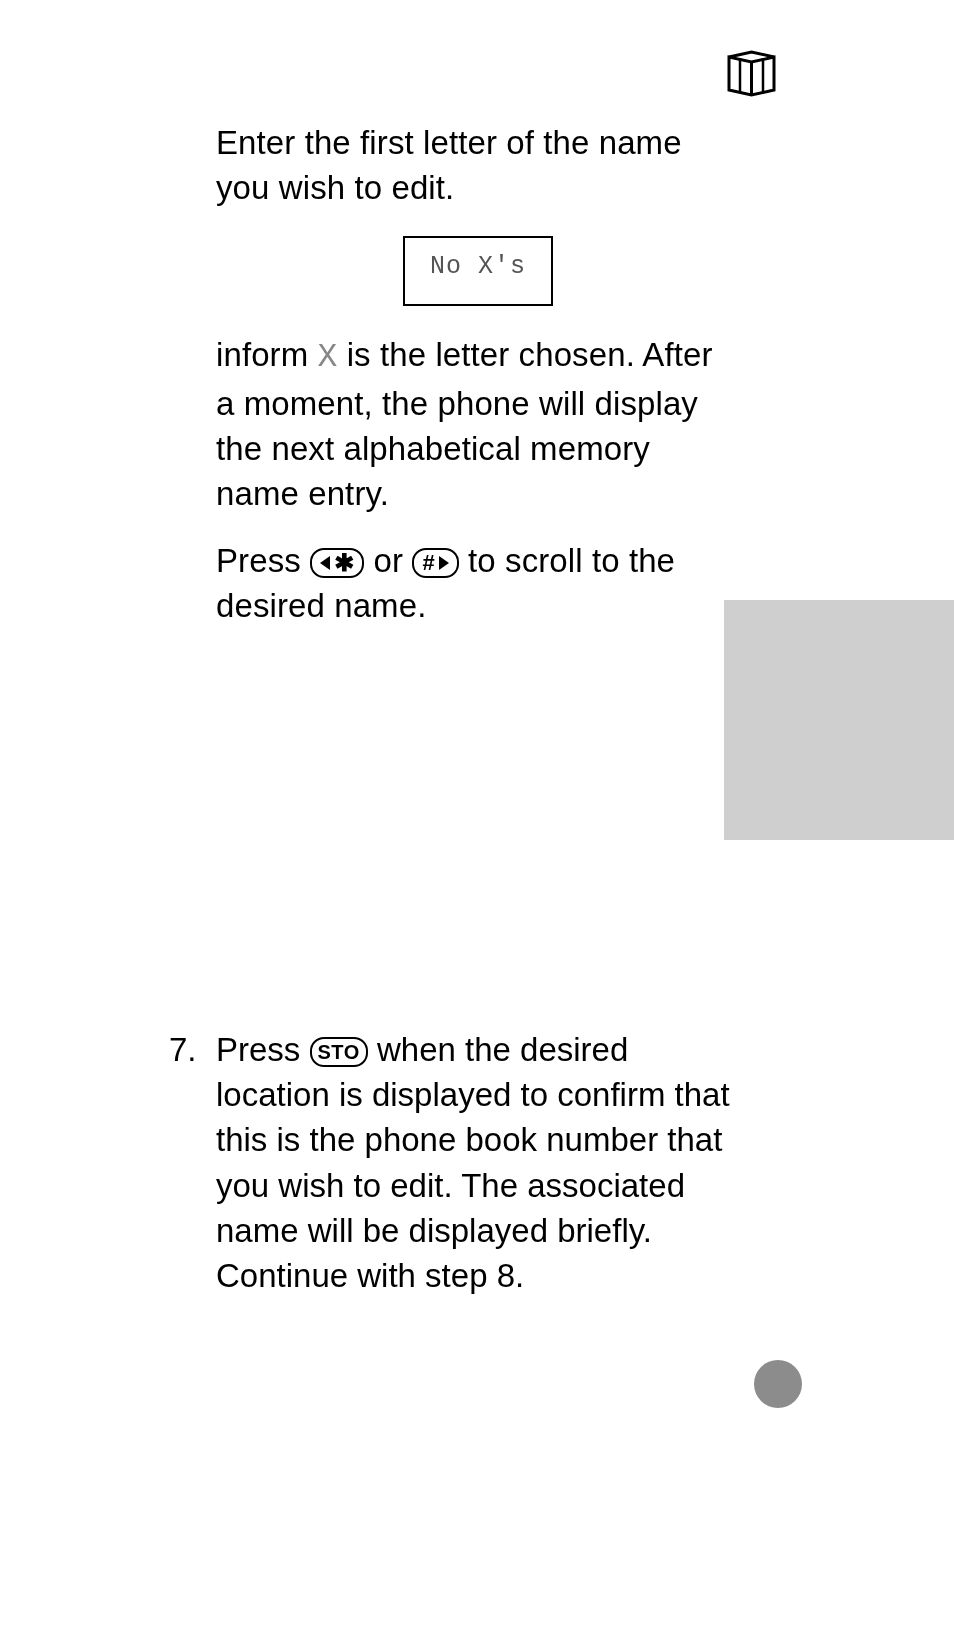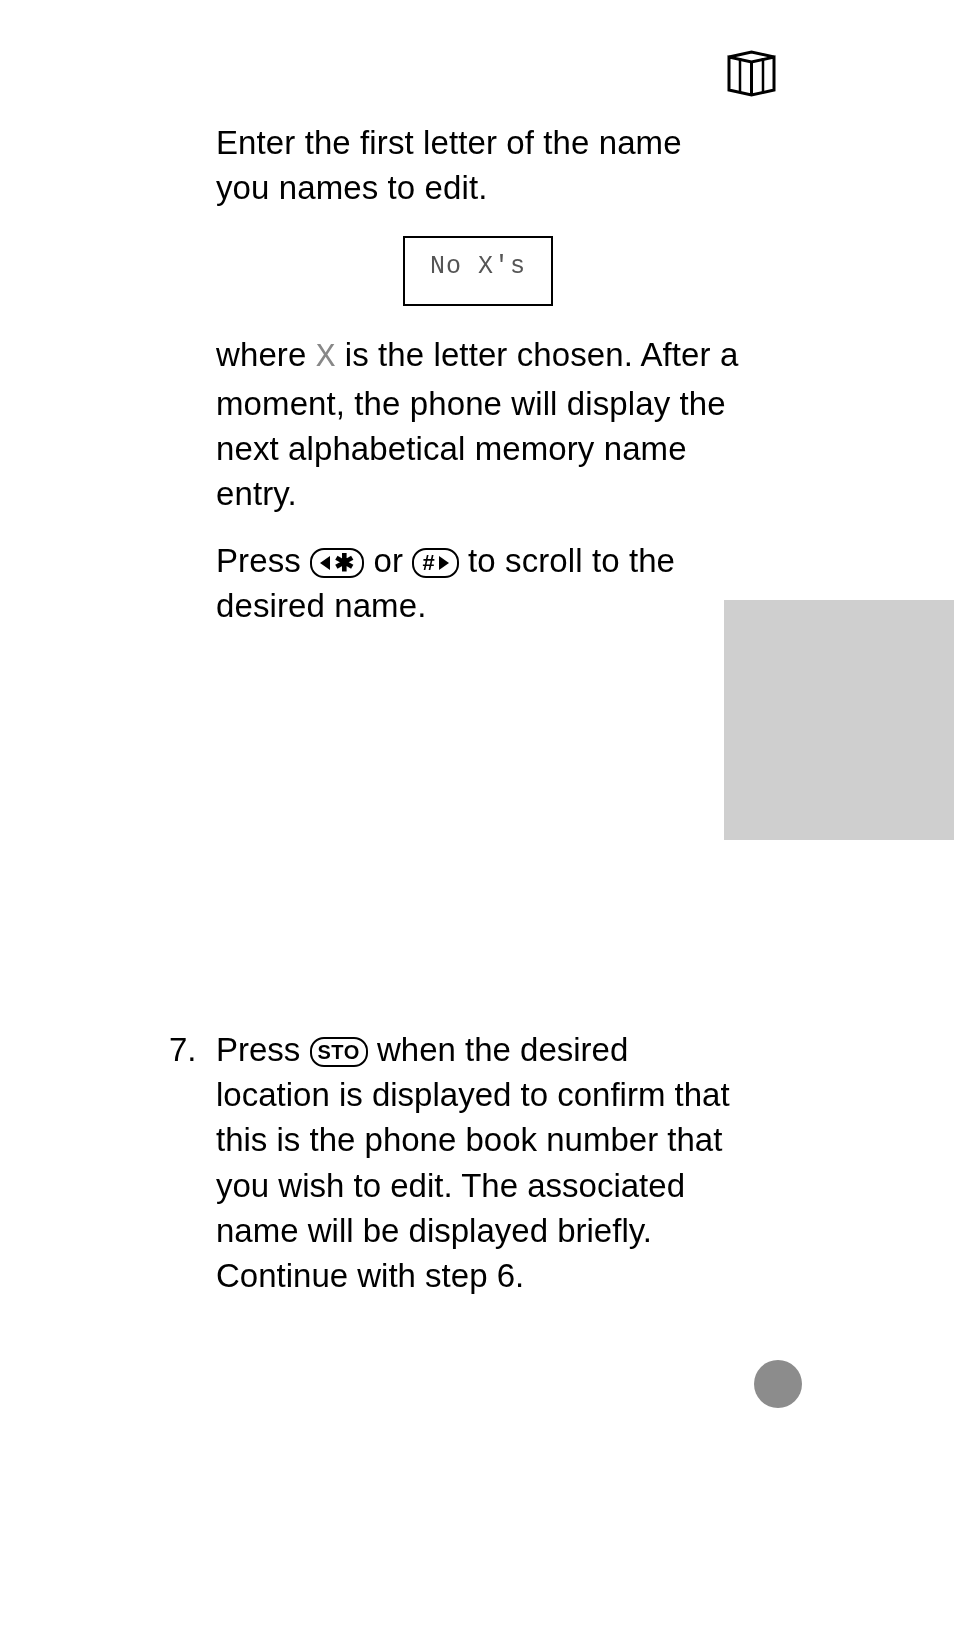--- a/index.html
+++ b/index.html
@@ -153,44 +153,44 @@
       <path d="M 5 12 L 27.5 7 L 50 12" fill="none" stroke="#000" stroke-width="3"></path>
       <path d="M 16 13 L 16 47" fill="none" stroke="#000" stroke-width="2.5"></path>
       <path d="M 39 13 L 39 47" fill="none" stroke="#000" stroke-width="2.5"></path>
     </svg>
   </div>
 
   <div class="tab-marker"></div>
 
   <div class="body-col">
 
-    <p>Enter the first letter of the name you names to edit.</p>
+    <p>Enter the first letter of the name you wish to edit.</p>
 
 
     <div class="display-box">No X's</div>
 
     <p>
-      <span>where </span><span class="mono">X</span><span> is the letter chosen. After a moment, the phone will display the next alphabetical memory name entry.</span>
+      <span>inform </span><span class="mono">X</span><span> is the letter chosen. After a moment, the phone will display the next alphabetical memory name entry.</span>
     </p>
 
     <p>
       <span>Press </span><span class="key">
           <span class="tri tri-left"></span>
           <span class="star">✱</span>
         </span><span> or </span><span class="key">
           <span class="hash">#</span>
           <span class="tri tri-right"></span>
         </span><span> to scroll to the desired name.</span>
     </p>
 
 
   </div>
 
   <div class="step-row">
     <span class="step-num">7.</span>
     <div class="step-body">
-      <span>Press </span><span class="key key-sto">STO</span><span> when the desired location is displayed to confirm that this is the phone book number that you wish to edit. The associated name will be displayed briefly. Continue with step 6.</span>
+      <span>Press </span><span class="key key-sto">STO</span><span> when the desired location is displayed to confirm that this is the phone book number that you wish to edit. The associated name will be displayed briefly. Continue with step 8.</span>
     </div>
   </div>
 
   <div class="page-dot"></div>
 
 </div>
 
 </body></html>

